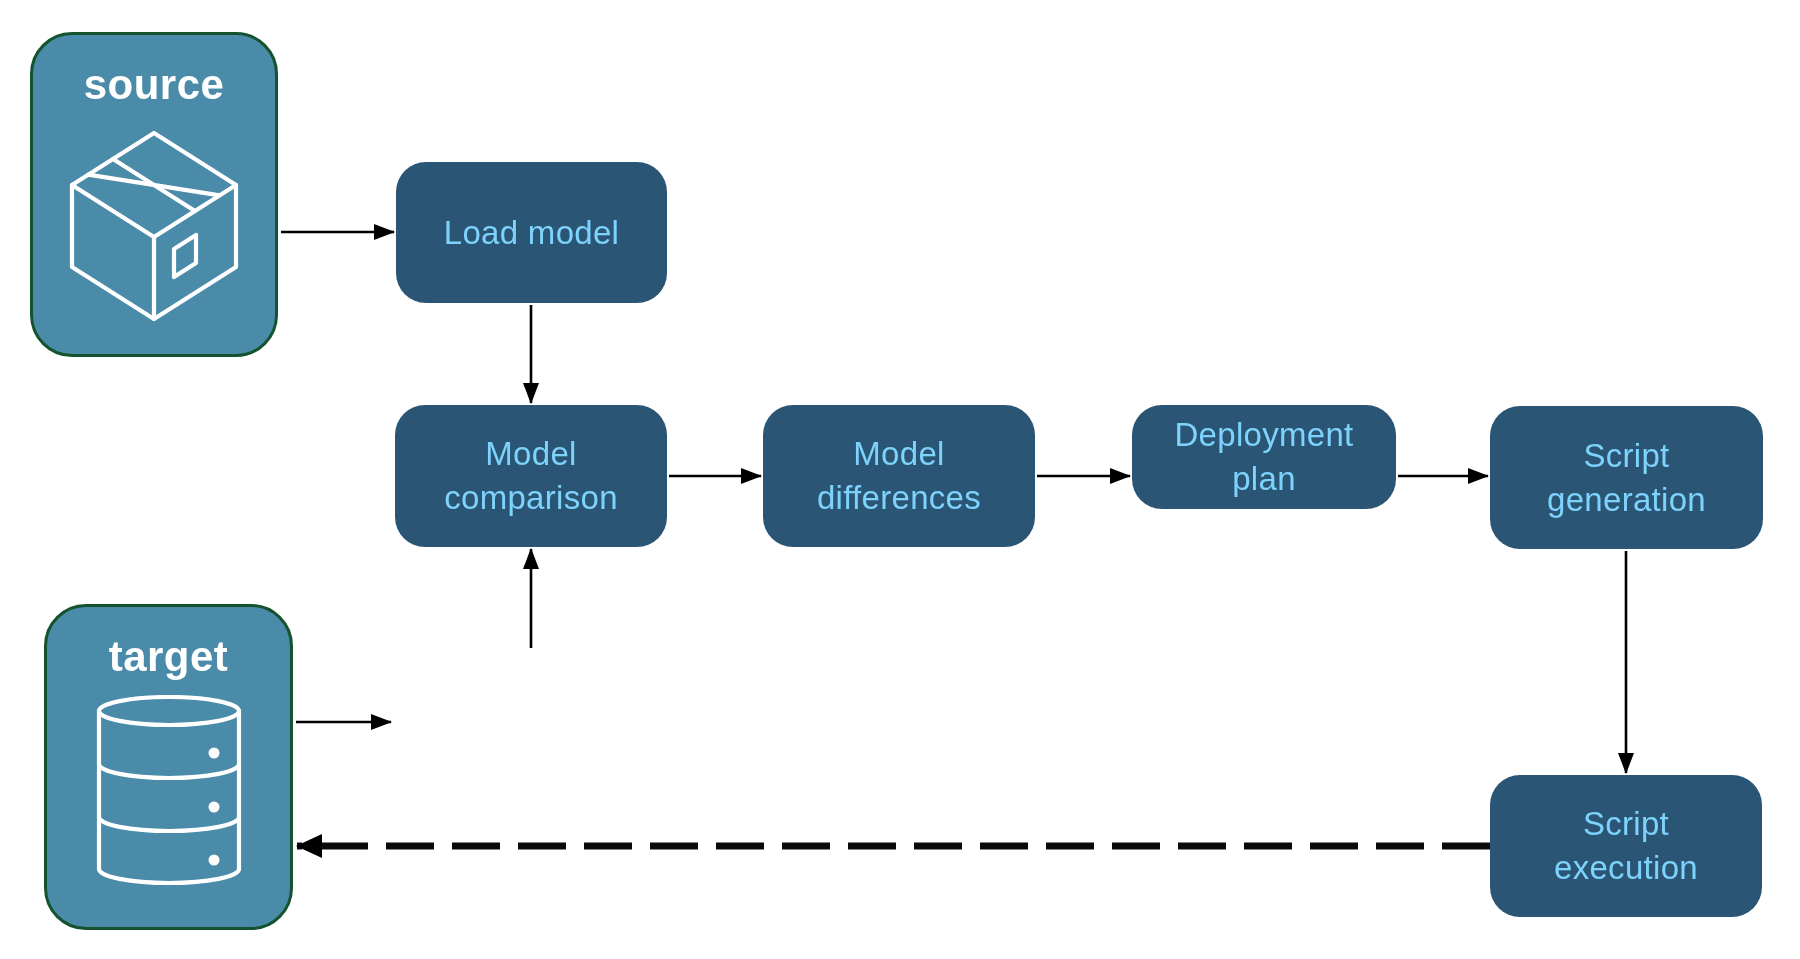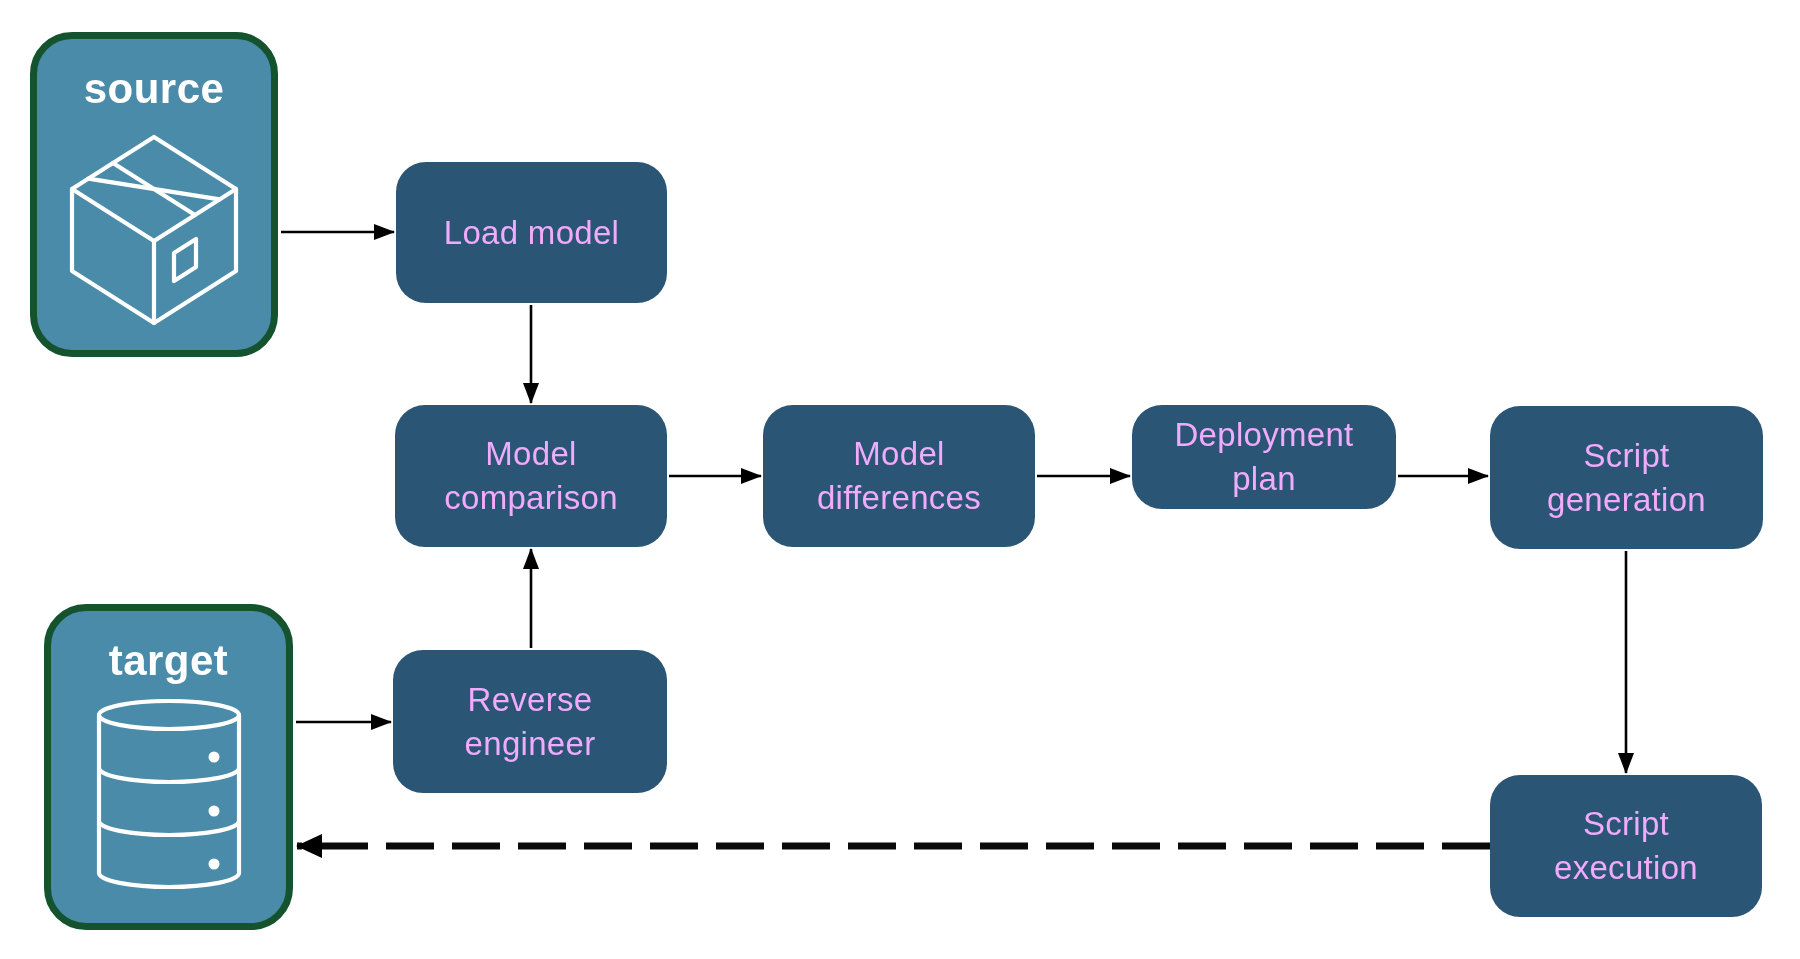--- a/index.html
+++ b/index.html
@@ -7,33 +7,33 @@
     position:relative;width:1800px;height:959px;background:#ffffff;overflow:hidden;
     font-family:"Liberation Sans", sans-serif;
   }
   .edges{position:absolute;left:0;top:0;width:1800px;height:959px;pointer-events:none;}
   
   .node{
     position:absolute;background:#2B5574;border-radius:30px;
     display:flex;align-items:center;justify-content:center;text-align:center;
   }
   .node span{
-    color:#f0abfc;font-size:33px;line-height:44px;white-space:pre-line;
+    color:#7dd3fc;font-size:33px;line-height:44px;white-space:pre-line;
     letter-spacing:0.3px;
   }
   .n-load{left:396px;top:162px;width:271px;height:141px;}
   .n-comp{left:395px;top:405px;width:272px;height:142px;}
   .n-diff{left:763px;top:405px;width:272px;height:142px;}
   .n-depl{left:1132px;top:405px;width:264px;height:104px;}
   .n-sgen{left:1490px;top:406px;width:273px;height:143px;}
   .n-reng{left:393px;top:650px;width:274px;height:143px;}
   .n-sexe{left:1490px;top:775px;width:272px;height:142px;}
   
   .terminal{
-    position:absolute;background:#4A8BAA;border:7px solid #14532d;border-radius:42px;
+    position:absolute;background:#4A8BAA;border:3px solid #14532d;border-radius:42px;
     box-sizing:border-box;display:flex;flex-direction:column;align-items:center;
   }
   .t-source{left:30px;top:32px;width:248px;height:325px;}
   .t-target{left:44px;top:604px;width:249px;height:326px;text-align:center;}
   .terminal .t-label{
     margin-top:26px;color:#ffffff;font-size:42px;font-weight:800;letter-spacing:0.5px;
   }
   .t-icon{margin-top:14px;flex:0 0 auto;}
 </style>
 </head>
@@ -107,22 +107,18 @@
 differences</span>
   </div>
   <div class="node n-depl">
     <span>Deployment
 plan</span>
   </div>
   <div class="node n-sgen">
     <span>Script
 generation</span>
   </div>
-  <div class="node n-reng">
-    <span>Reverse
-engineer</span>
-  </div>
   <div class="node n-sexe">
     <span>Script
 execution</span>
   </div>
 
 </div>
 
 </body></html>

